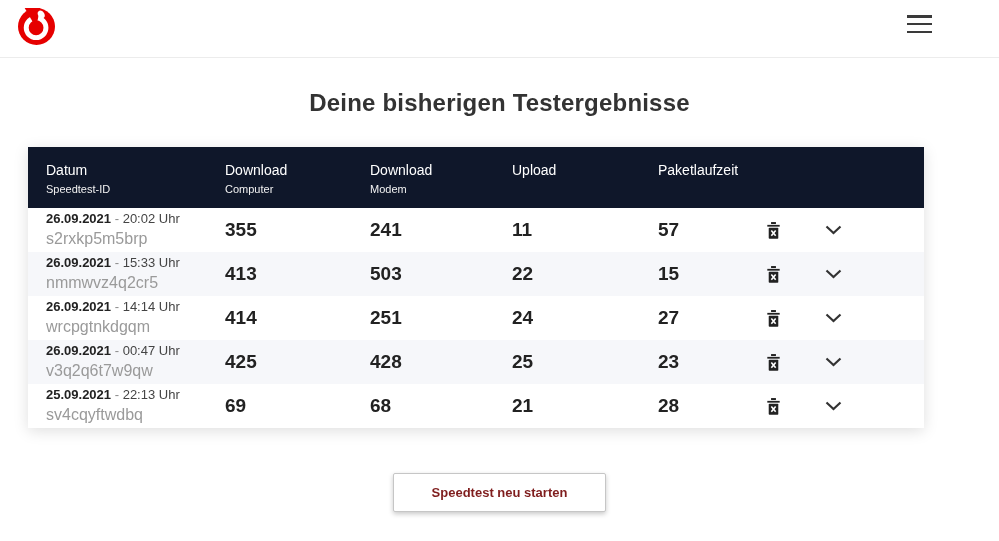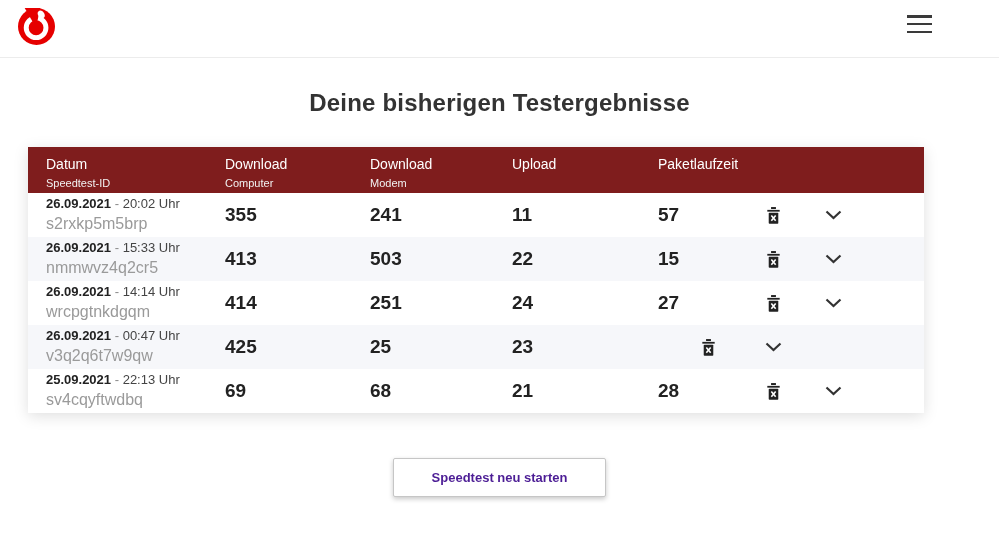--- a/index.html
+++ b/index.html
@@ -46,25 +46,25 @@
     box-shadow: 0 3px 14px rgba(0,0,0,0.13);
     background: #fff;
   }
   .grid-row {
     display: grid;
     grid-template-columns: 179px 145px 142px 146px 100px 30px 90px 1fr;
     padding: 0 18px;
     align-items: center;
   }
   .thead {
-    background: #7f1d1d;
+    background: #0f172a;
     color: #fff;
-    height: 46px;
+    height: 61px;
     align-items: start;
-    padding-top: 9px;
+    padding-top: 15px;
   }
   .th .lbl { font-size: 14px; font-weight: 400; display: block; }
   .th .sub { font-size: 11px; font-weight: 400; display: block; margin-top: 5px; color: #f2f2f2; }
 
   .trow { height: 44px; background: #fff; }
   .trow.alt { background: #f6f7fa; }
 
   .cell-date { line-height: 1.25; }
   .date-line { font-size: 13px; color: #444; white-space: nowrap; }
   .date-line .d { font-weight: 700; color: #222; text-align: center; }
@@ -84,21 +84,21 @@
   .btn-wrap { text-align: center; margin-top: 45px; }
   .restart-btn {
     background: #fff;
     border: 1px solid #c6c6c6;
     border-radius: 2px;
     box-shadow: 0 2px 5px rgba(0,0,0,0.22);
     padding: 11px 38px;
     font-family: "Liberation Sans", sans-serif;
     font-size: 13px;
     font-weight: 700;
-    color: #4c1d95;
+    color: #7f1d1d;
     cursor: pointer;
   }
 </style>
 </head>
 <body>
 
 <div class="top-bar">
   <div class="logo">
     <svg width="37" height="37" viewBox="0 0 36 36">
       <circle cx="18" cy="18" r="18" fill="#e60000"></circle>
@@ -235,20 +235,21 @@
     <div class="grid-row trow alt">
       <div class="cell-date">
         <div class="date-line">
           <span class="d">26.09.2021</span>
           <span class="sep"> - </span>
           <span class="t">00:47 Uhr</span>
         </div>
         <div class="row-id">v3q2q6t7w9qw</div>
       </div>
       <div class="num">425</div>
+      <div class="num">428</div>
       <div class="num">25</div>
       <div class="num">23</div>
       <button class="icon-btn" aria-label="Delete">
         <svg width="15" height="17" viewBox="0 0 16 18">
           <rect x="5.4" y="0" width="5.2" height="2.1" fill="#222"></rect>
           <rect x="1.4" y="3" width="13.2" height="1.9" fill="#222"></rect>
           <rect x="2.9" y="6.1" width="10.2" height="11.6" rx="0.8" fill="#222"></rect>
           <path d="M5.7 9 L10.3 14.6 M10.3 9 L5.7 14.6" stroke="#ffffff" stroke-width="1.7" fill="none"></path>
         </svg>
       </button>

